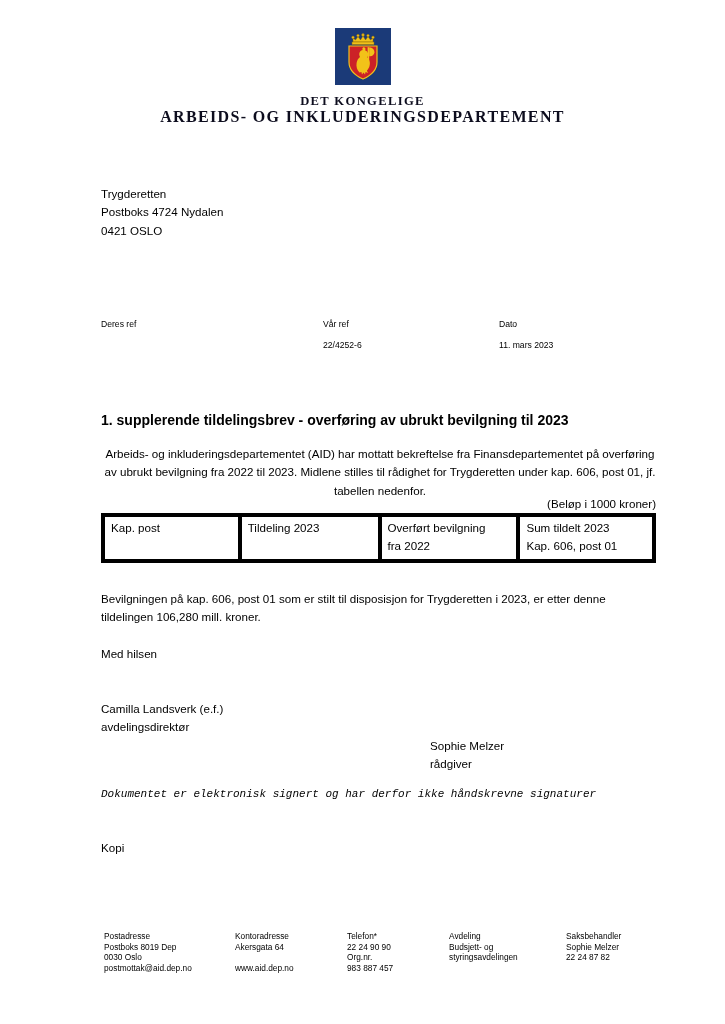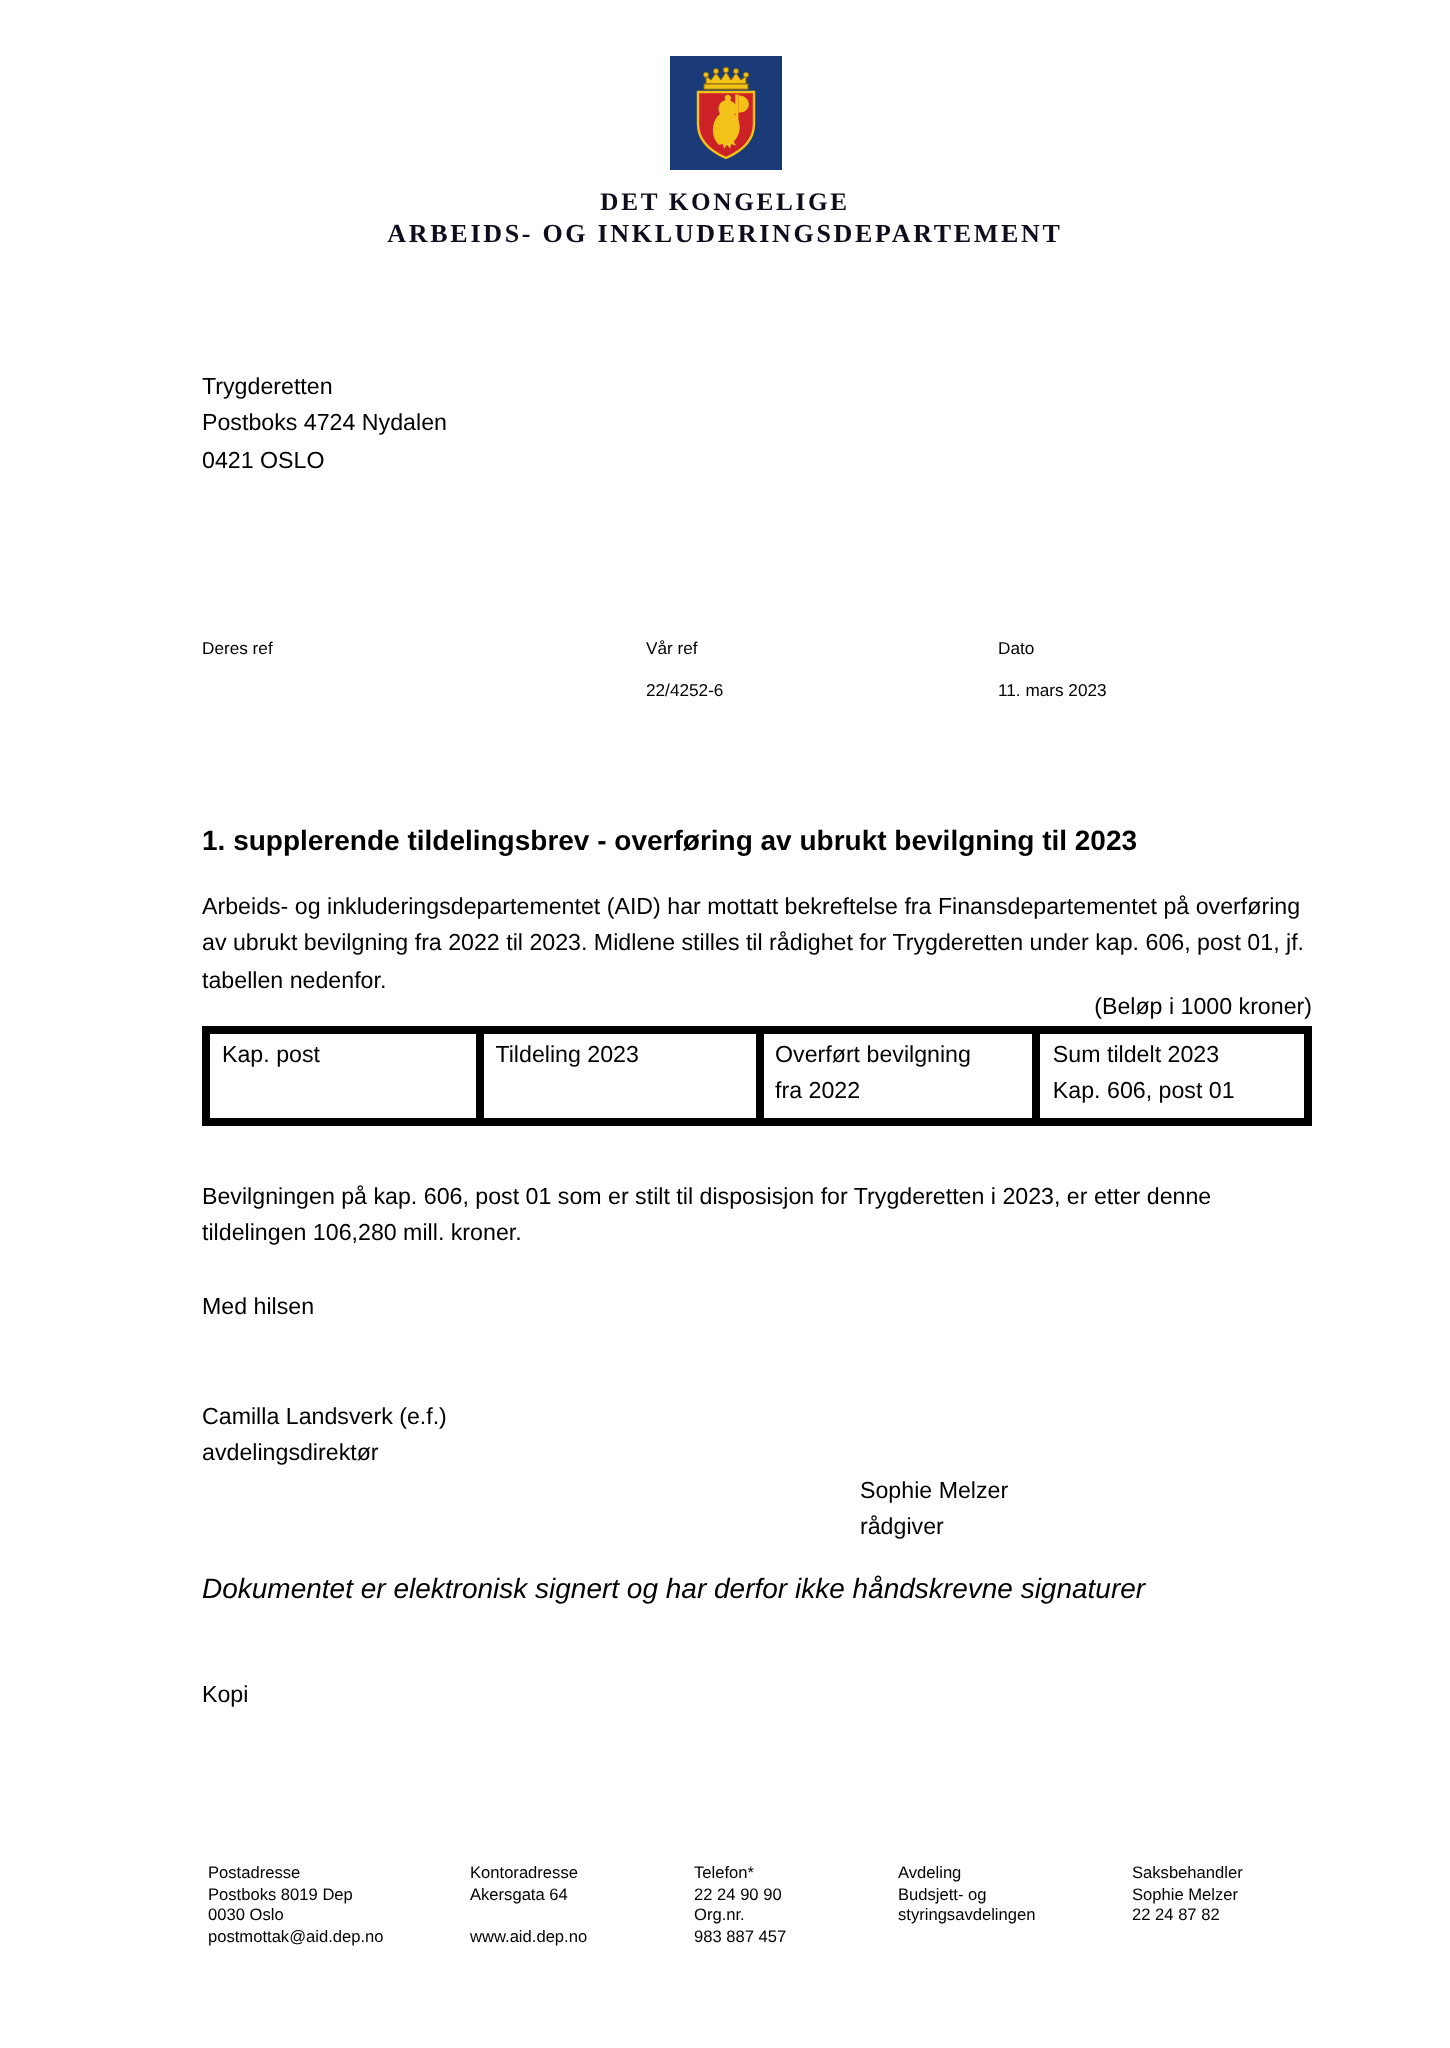--- a/index.html
+++ b/index.html
@@ -50,21 +50,21 @@
     font-family: "Liberation Serif", serif;
     color: #0d0d1e;
   }
   .dept-line1 {
     font-size: 12.6px;
     font-weight: bold;
     letter-spacing: 1.35px;
     line-height: 15px;
   }
   .dept-line2 {
-    font-size: 13px;
+    font-size: 16px;
     font-weight: bold;
     letter-spacing: 1.35px;
     line-height: 15px;
   }
 
   
   .recipient {
     position: absolute;
     left: 101px;
     top: 185px;
@@ -100,20 +100,21 @@
     font-weight: bold;
     line-height: 17px;
   }
   .para1 {
     position: absolute;
     left: 101px;
     top: 445px;
     width: 558px;
     font-size: 11.6px;
     line-height: 18.4px;
+    text-align: center;
   }
 
   
   .amount-note {
     position: absolute;
     left: 101px;
     top: 497px;
     width: 555px;
     text-align: right;
     font-size: 11.6px;
@@ -169,23 +170,24 @@
     position: absolute;
     left: 430px;
     top: 737px;
     font-size: 11.6px;
     line-height: 18.4px;
   }
   .esign-note {
     position: absolute;
     left: 101px;
     top: 788px;
-    font-size: 14px;
+    font-size: 11px;
     font-style: italic;
     line-height: 13px;
+    font-family: Liberation Mono, monospace;
   }
   .kopi {
     position: absolute;
     left: 101px;
     top: 839px;
     font-size: 11.6px;
     line-height: 18.4px;
   }
 
   

